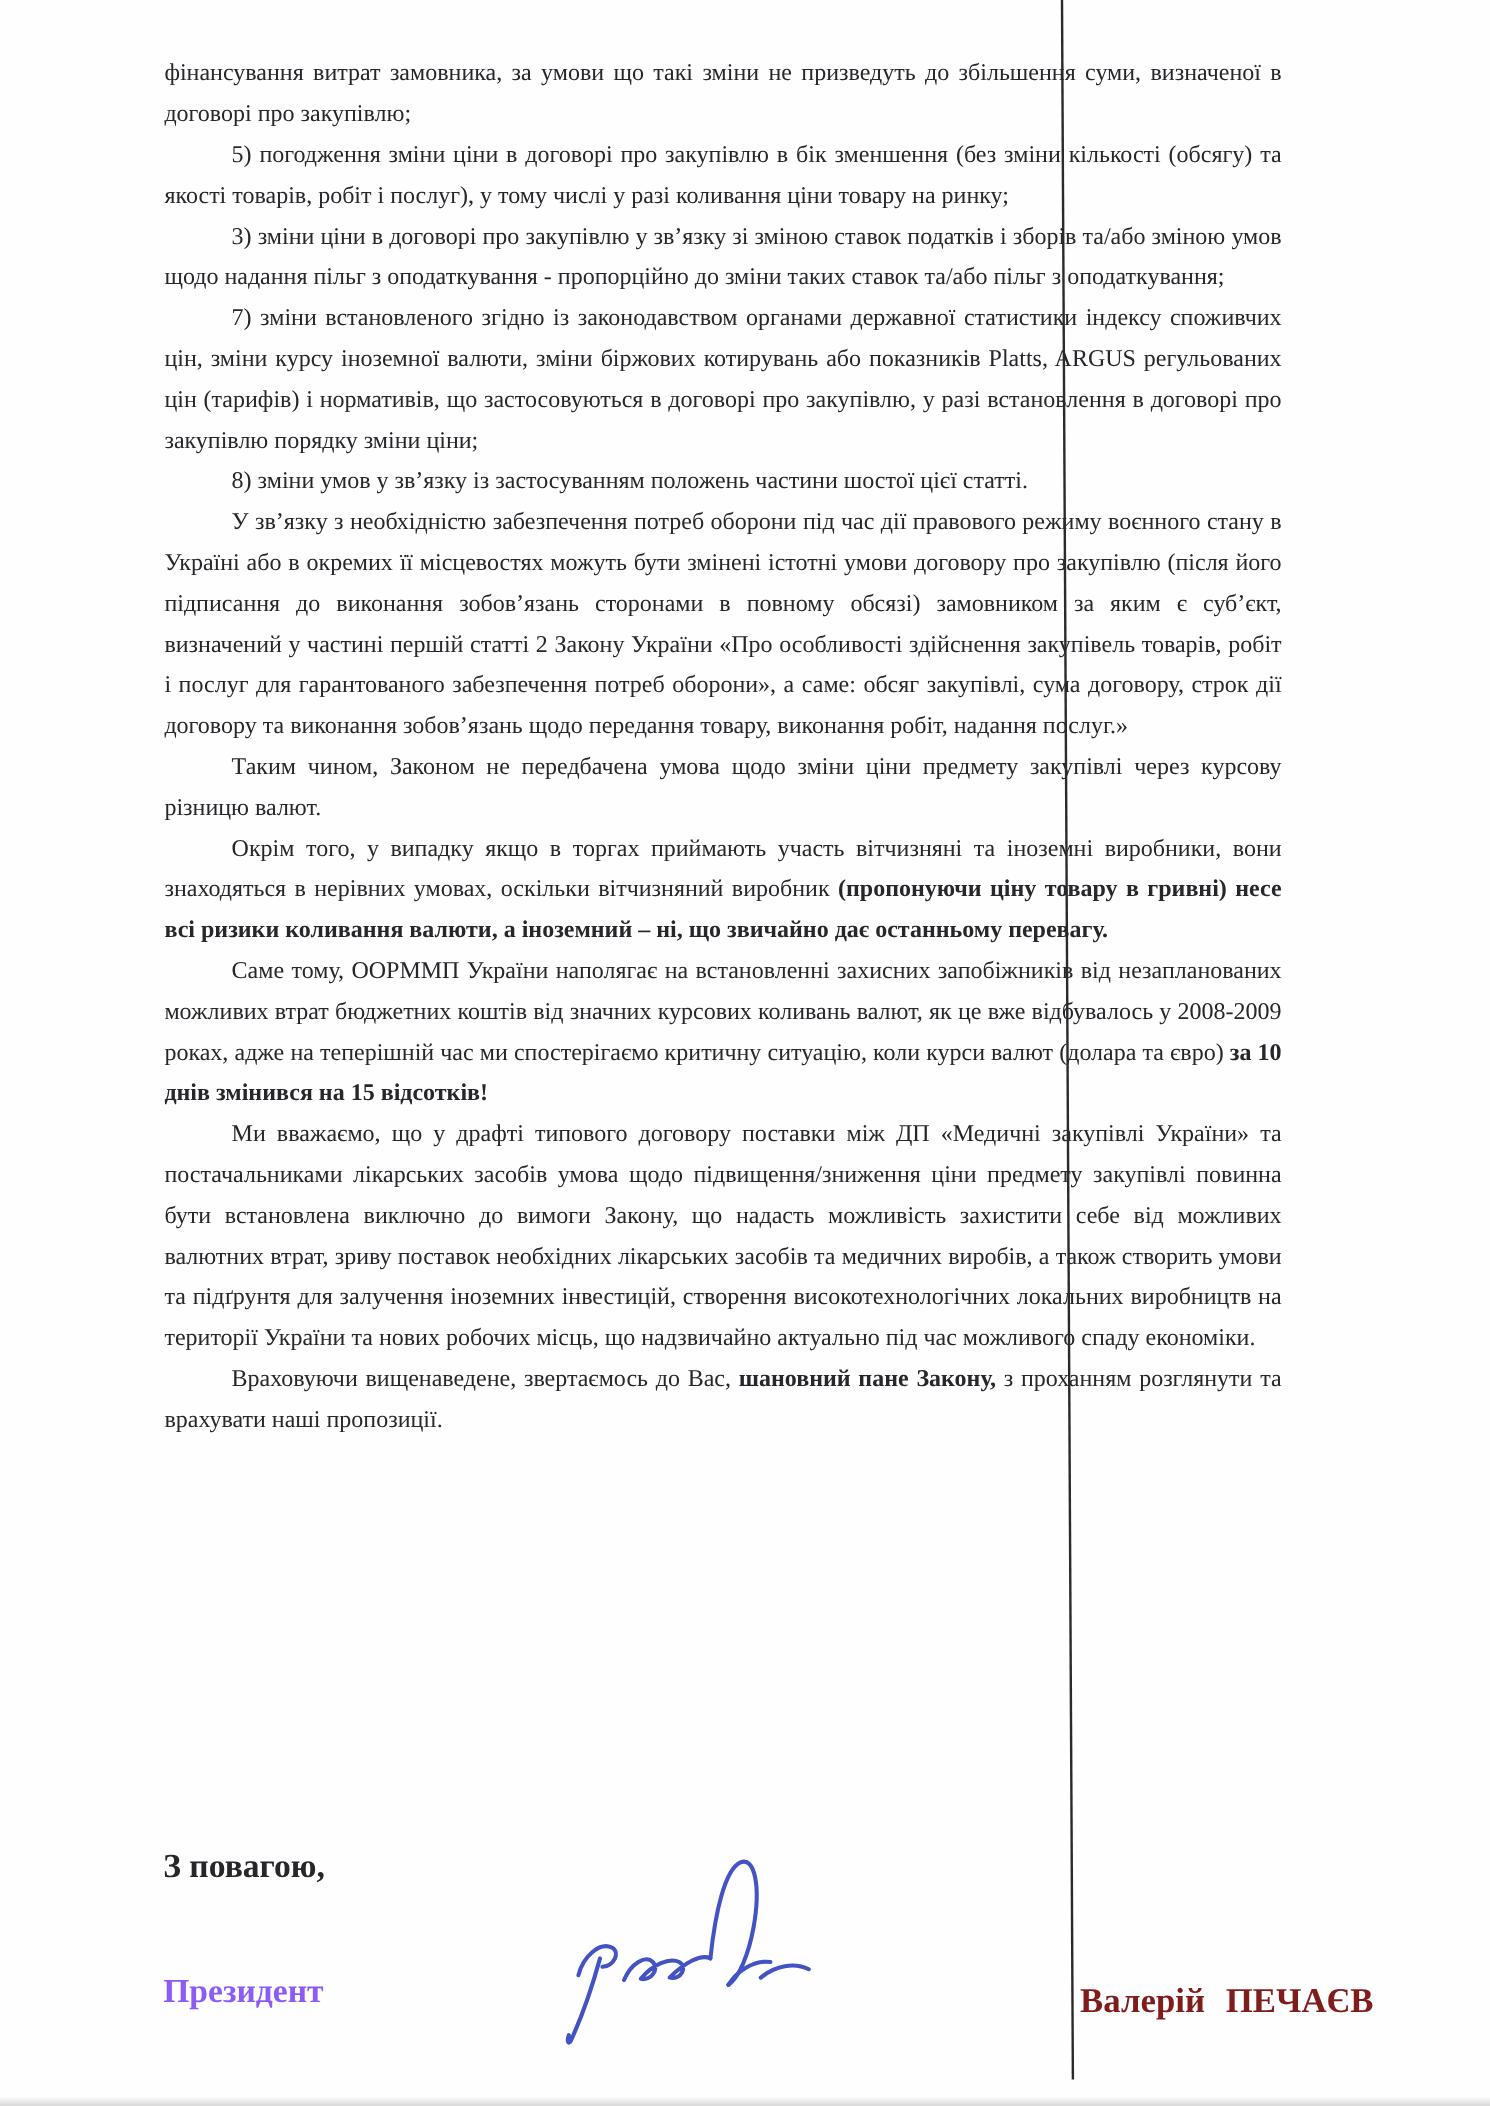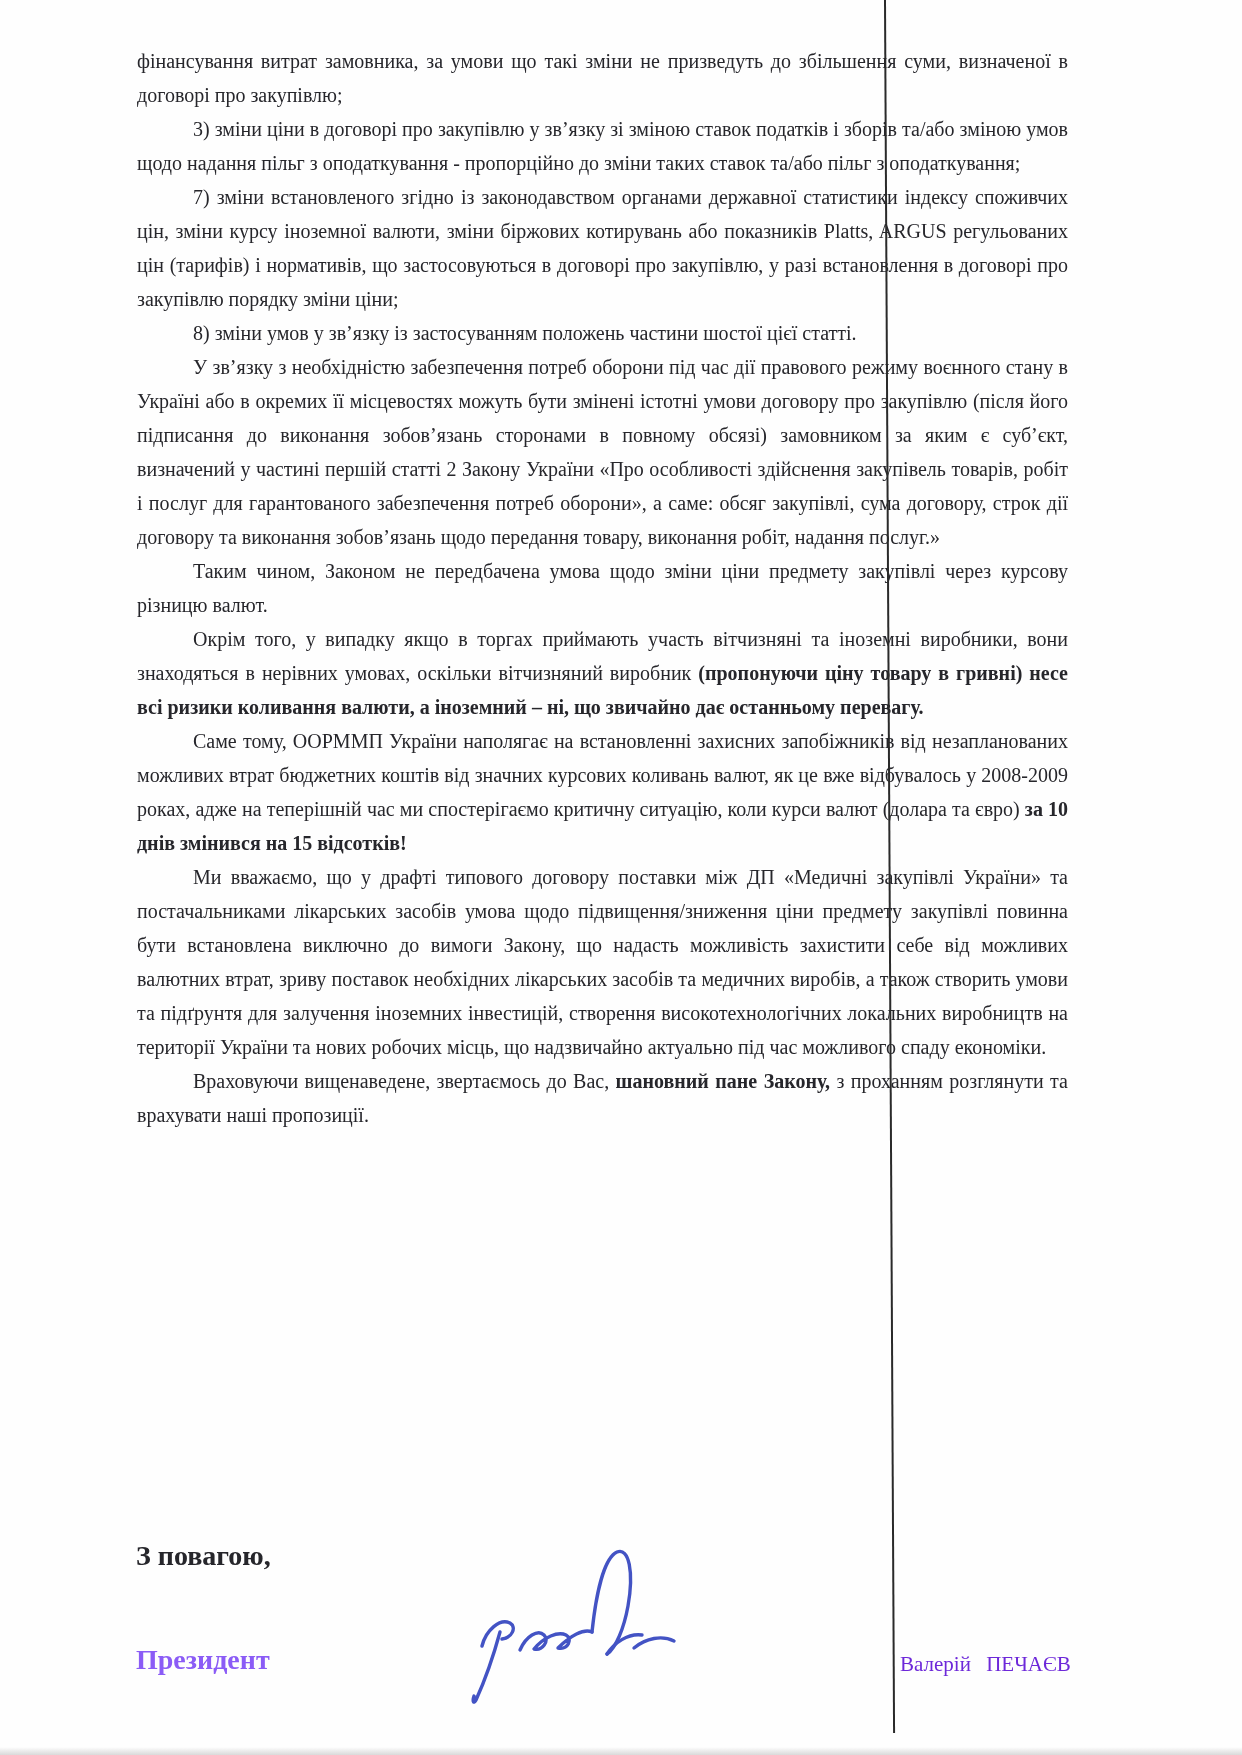--- a/index.html
+++ b/index.html
@@ -29,38 +29,39 @@
   .closing-salutation{
     position:absolute;left:136px;top:1540px;
     font-size:28px;font-weight:bold;color:#26262b;
   }
   .signer-title{
     position:absolute;left:136px;top:1644px;
     font-size:28px;font-weight:bold;color:#8b5cf6;
   }
   .signer-name{
     position:absolute;left:900px;top:1652px;
-    font-size:21px;font-weight:normal;color:#6d28d9;
+    font-size:29px;font-weight:bold;color:#7f1d1d;
     word-spacing:10px;white-space:nowrap;
   }
   .signature{
     position:absolute;left:462px;top:1528px;width:250px;height:190px;
   }
   .bottom-scan-edge{
     position:absolute;left:0;bottom:0;width:100%;height:8px;
     background:linear-gradient(#fefefe,#d9d9d9);
   }
 </style>
 </head>
 <body>
 
 <div class="page">
 
   <div class="letter-body">
       <p class=""><span>фінансування витрат замовника, за умови що такі зміни не призведуть до збільшення суми, визначеної в договорі про закупівлю;</span></p>
+      <p class="indent"><span>5) погодження зміни ціни в договорі про закупівлю в бік зменшення (без зміни кількості (обсягу) та якості товарів, робіт і послуг), у тому числі у разі коливання ціни товару на ринку;</span></p>
       <p class="indent"><span>3) зміни ціни в договорі про закупівлю у зв’язку зі зміною ставок податків і зборів та/або зміною умов щодо надання пільг з оподаткування - пропорційно до зміни таких ставок та/або пільг з оподаткування;</span></p>
       <p class="indent"><span>7) зміни встановленого згідно із законодавством органами державної статистики індексу споживчих цін, зміни курсу іноземної валюти, зміни біржових котирувань або показників Platts, ARGUS регульованих цін (тарифів) і нормативів, що застосовуються в договорі про закупівлю, у разі встановлення в договорі про закупівлю порядку зміни ціни;</span></p>
       <p class="indent"><span>8) зміни умов у зв’язку із застосуванням положень частини шостої цієї статті.</span></p>
       <p class="indent"><span>У зв’язку з необхідністю забезпечення потреб оборони під час дії правового режиму воєнного стану в Україні або в окремих її місцевостях можуть бути змінені істотні умови договору про закупівлю (після його підписання до виконання зобов’язань сторонами в повному обсязі) замовником за яким є суб’єкт, визначений у частині першій статті 2 Закону України «Про особливості здійснення закупівель товарів, робіт і послуг для гарантованого забезпечення потреб оборони», а саме: обсяг закупівлі, сума договору, строк дії договору та виконання зобов’язань щодо передання товару, виконання робіт, надання послуг.»</span></p>
       <p class="indent"><span>Таким чином, Законом не передбачена умова щодо зміни ціни предмету закупівлі через курсову різницю валют.</span></p>
       <p class="indent"><span>Окрім того, у випадку якщо в торгах приймають участь вітчизняні та іноземні виробники, вони знаходяться в нерівних умовах, оскільки вітчизняний виробник </span><span class="b">(пропонуючи ціну товару в гривні) несе всі ризики коливання валюти, а іноземний – ні, що звичайно дає останньому перевагу.</span></p>
       <p class="indent"><span>Саме тому, ООРММП України наполягає на встановленні захисних запобіжників від незапланованих можливих втрат бюджетних коштів від значних курсових коливань валют, як це вже відбувалось у 2008-2009 роках, адже на теперішній час ми спостерігаємо критичну ситуацію, коли курси валют (долара та євро) </span><span class="b">за 10 днів змінився на 15 відсотків!</span></p>
       <p class="indent"><span>Ми вважаємо, що у драфті типового договору поставки між ДП «Медичні закупівлі України» та постачальниками лікарських засобів умова щодо підвищення/зниження ціни предмету закупівлі повинна бути встановлена виключно до вимоги Закону, що надасть можливість захистити себе від можливих валютних втрат, зриву поставок необхідних лікарських засобів та медичних виробів, а також створить умови та підґрунтя для залучення іноземних інвестицій, створення високотехнологічних локальних виробництв на території України та нових робочих місць, що надзвичайно актуально під час можливого спаду економіки.</span></p>
       <p class="indent"><span>Враховуючи вищенаведене, звертаємось до Вас, </span><span class="b">шановний пане Закону,</span><span> з проханням розглянути та врахувати наші пропозиції.</span></p>
     </div>

